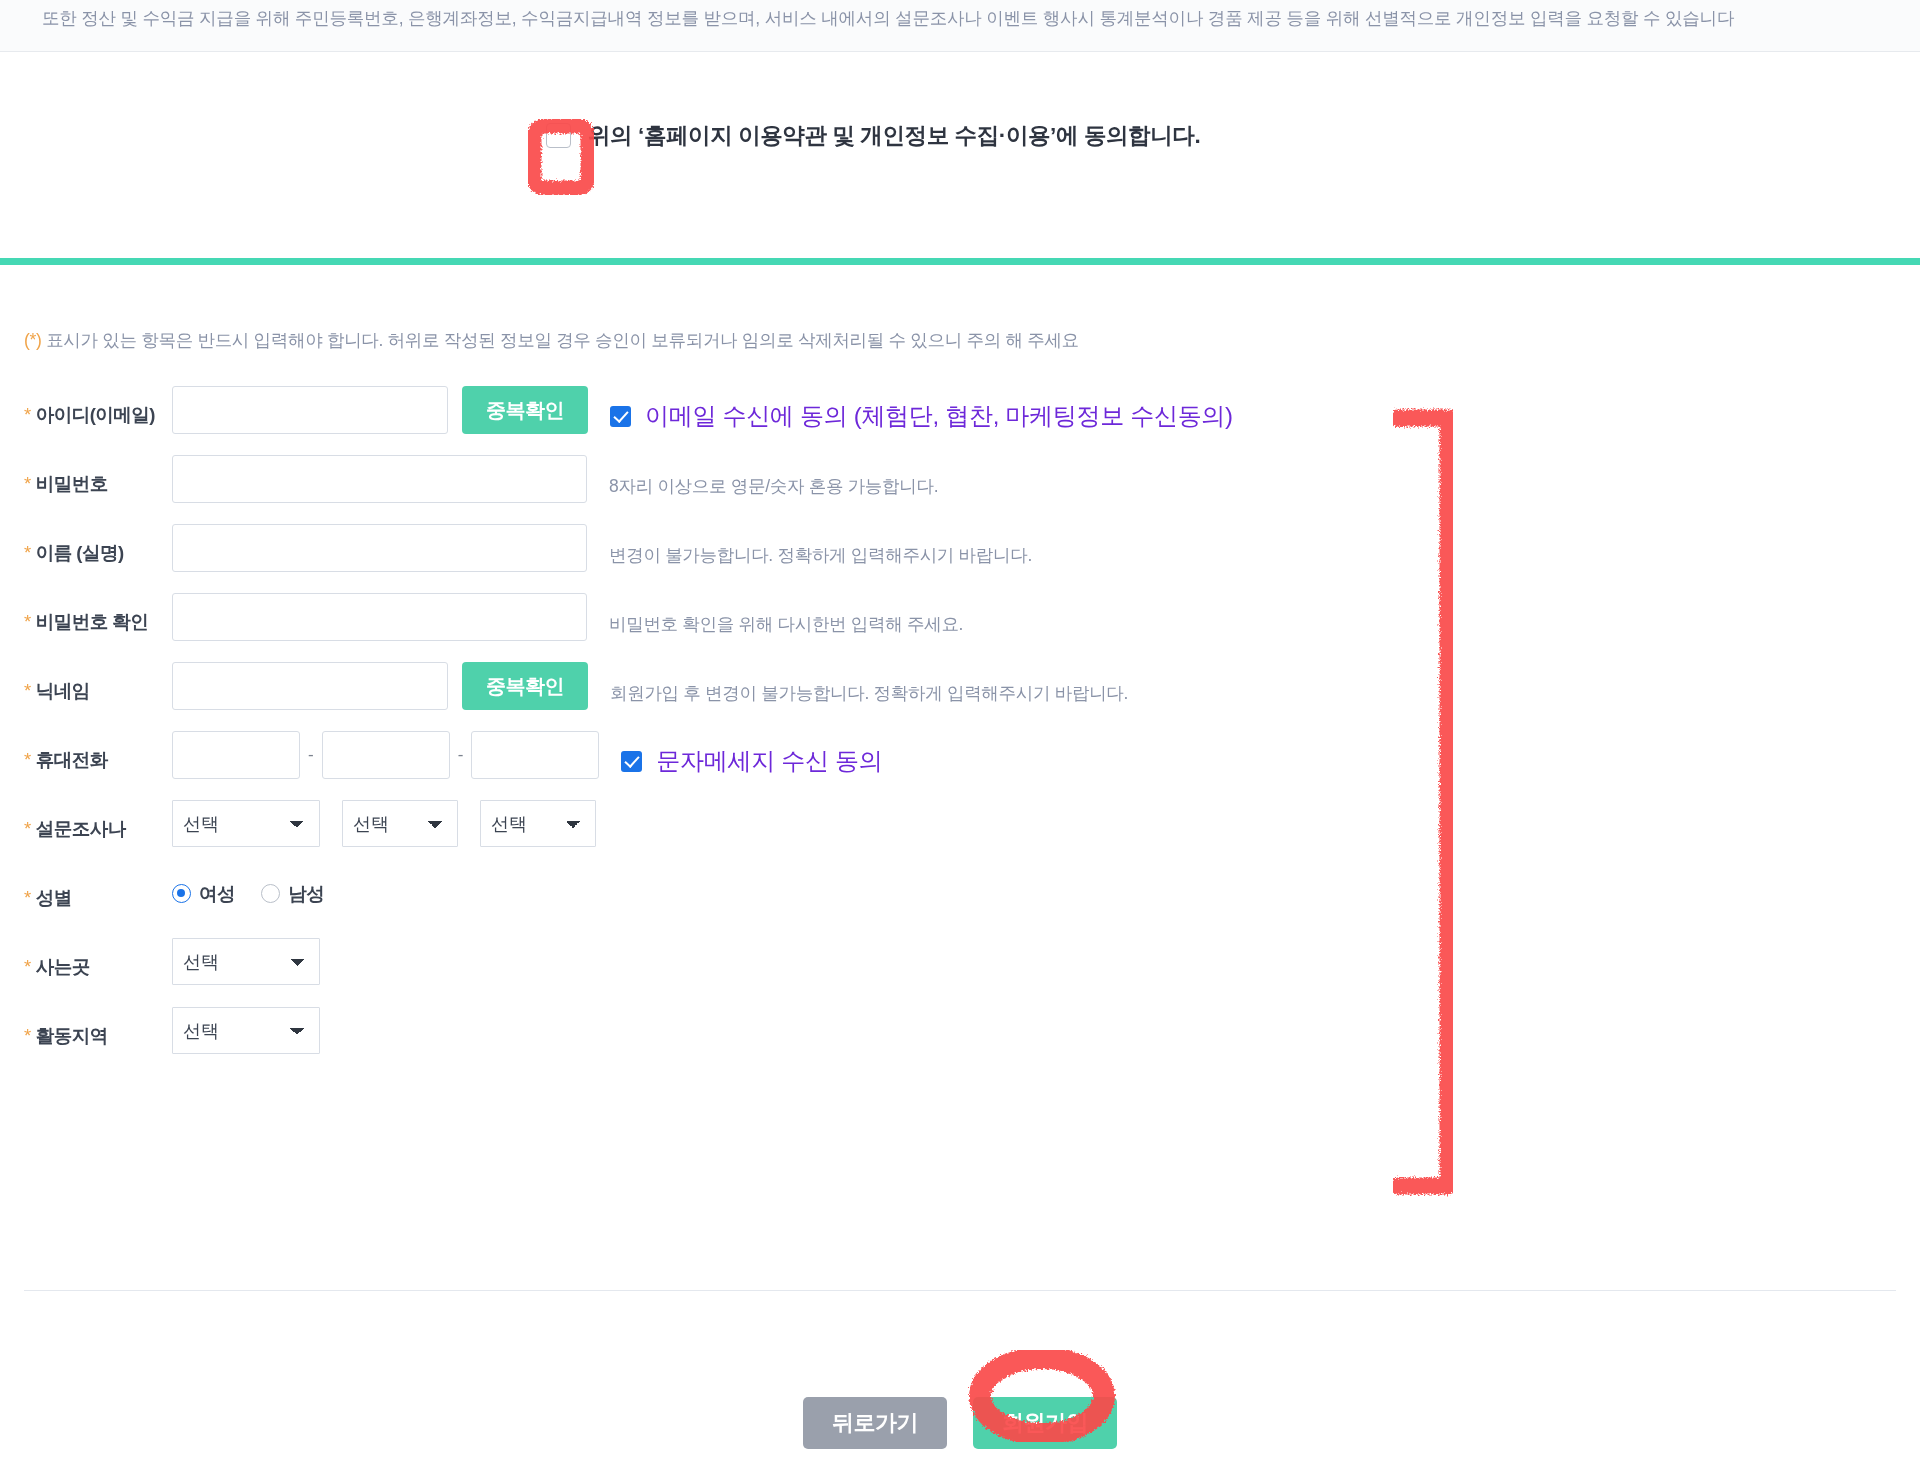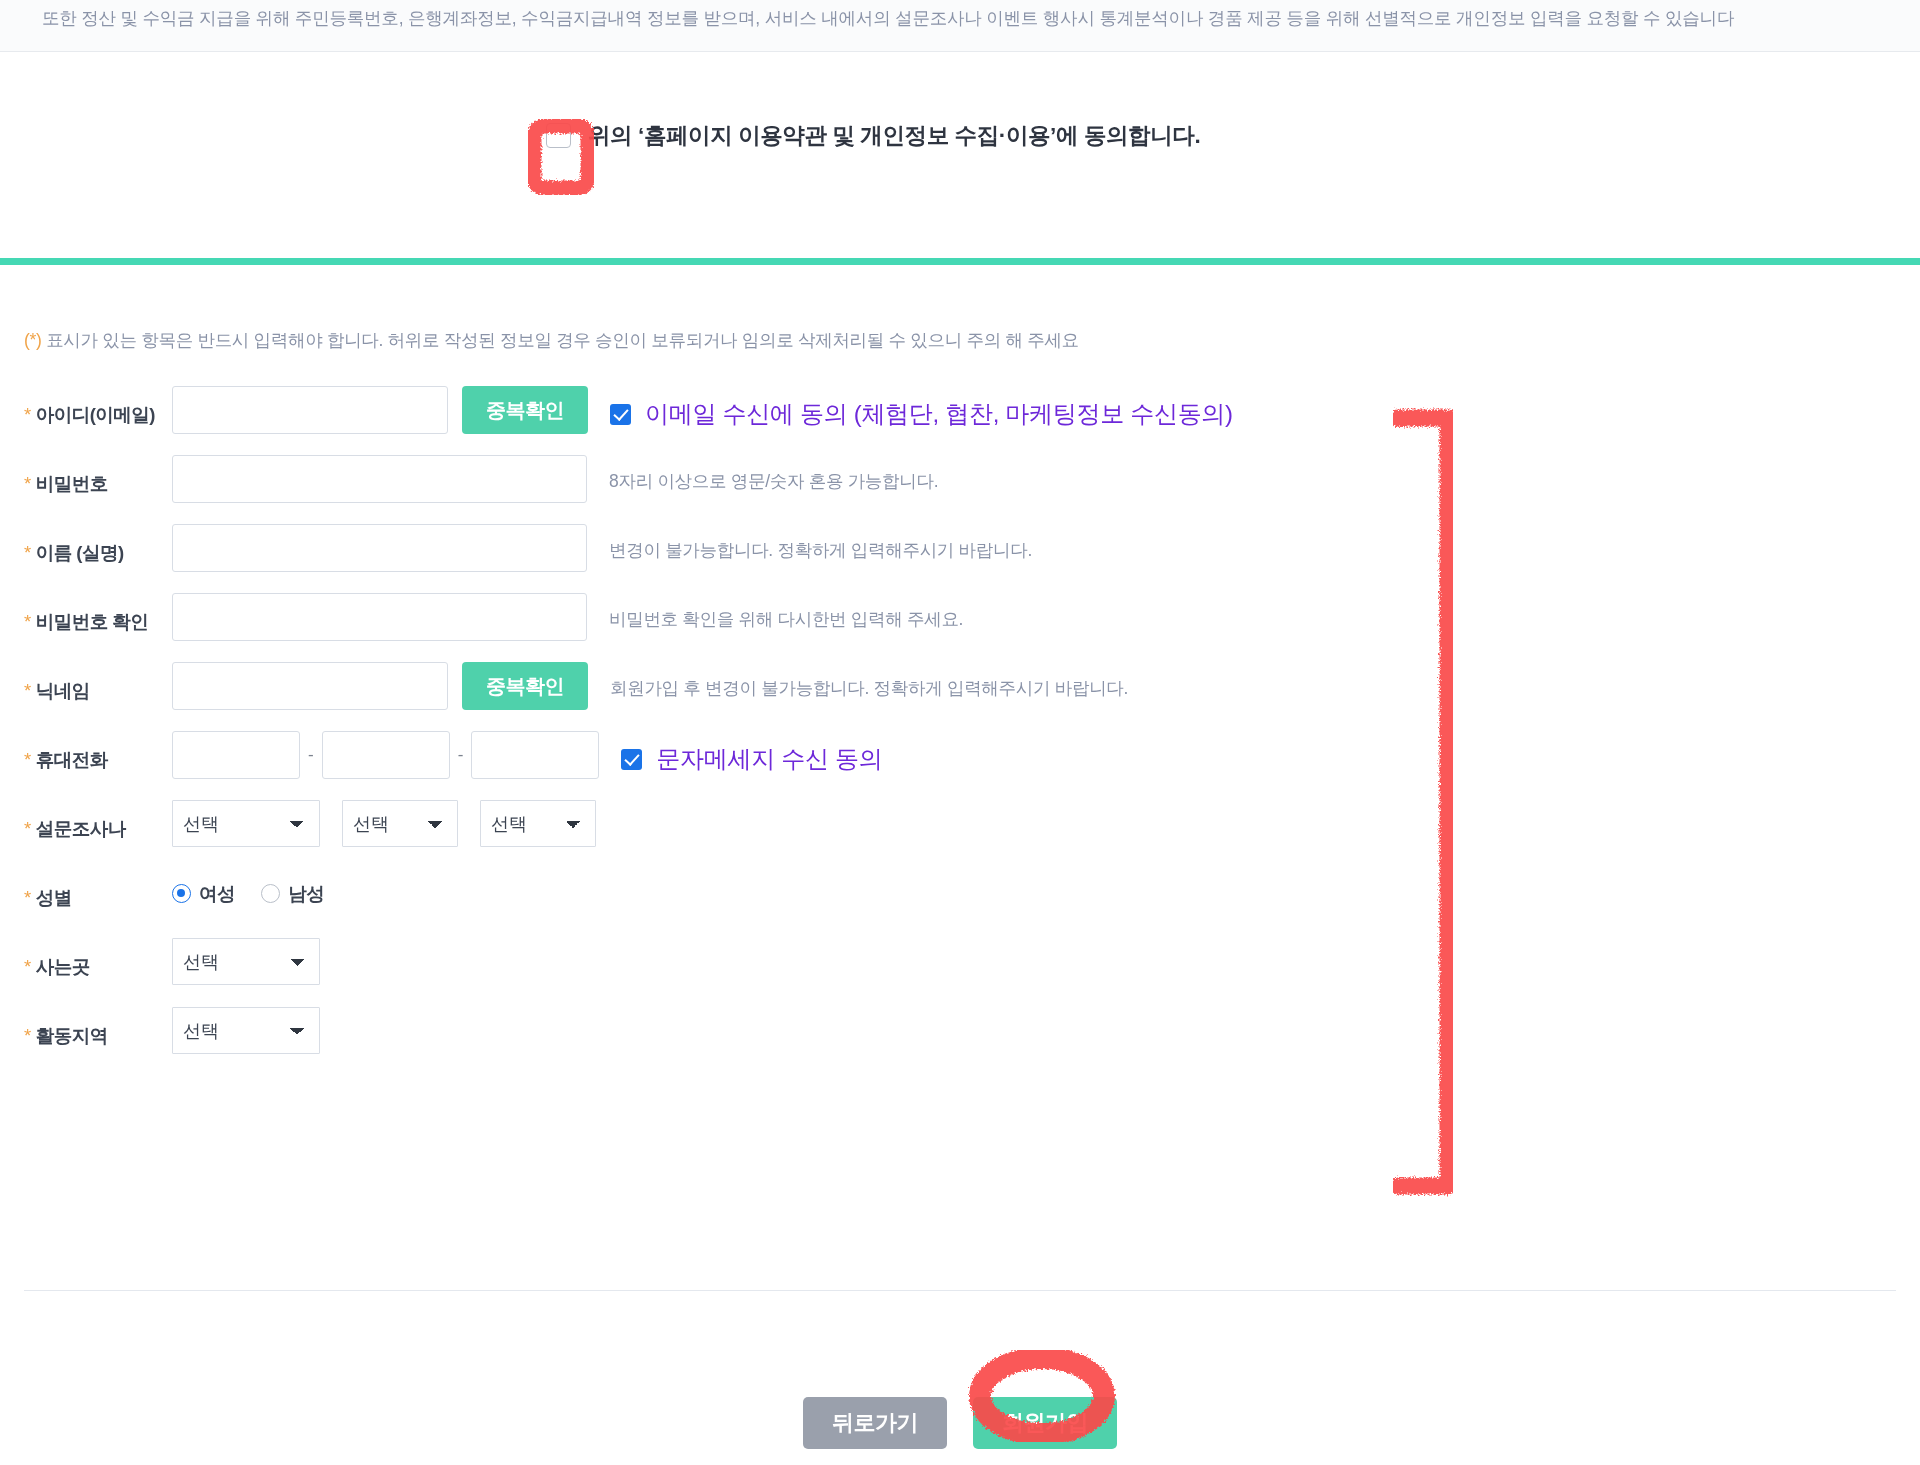--- a/index.html
+++ b/index.html
@@ -59,21 +59,21 @@
   
   .form { position: absolute; left: 0; top: 386px; width: 1920px; }
   .frow { position: relative; height: 69px; display: flex; align-items: flex-start; }
   .flabel {
     width: 172px; padding-left: 24px; padding-top: 16px;
     font-size: 18.5px; color: #3c4452; font-weight: bold; letter-spacing: -0.5px;
     white-space: nowrap;
   }
   .flabel .st { color: #f0a44a; font-weight: normal; margin-right: 5px; }
 
-  .fctl { position: relative; display: flex; align-items: flex-start; }
+  .fctl { position: relative; display: flex; align-items: center; }
 
   input.tin {
     height: 48px; border: 1.3px solid #d8dde5; border-radius: 3px;
     background: #fff; font-size: 17px; padding: 0 10px;
     font-family: "Liberation Sans", sans-serif; color: #333; outline: none;
   }
   input.w276 { width: 276px; }
   input.w415 { width: 415px; }
   input.w128 { width: 128px; }
 

